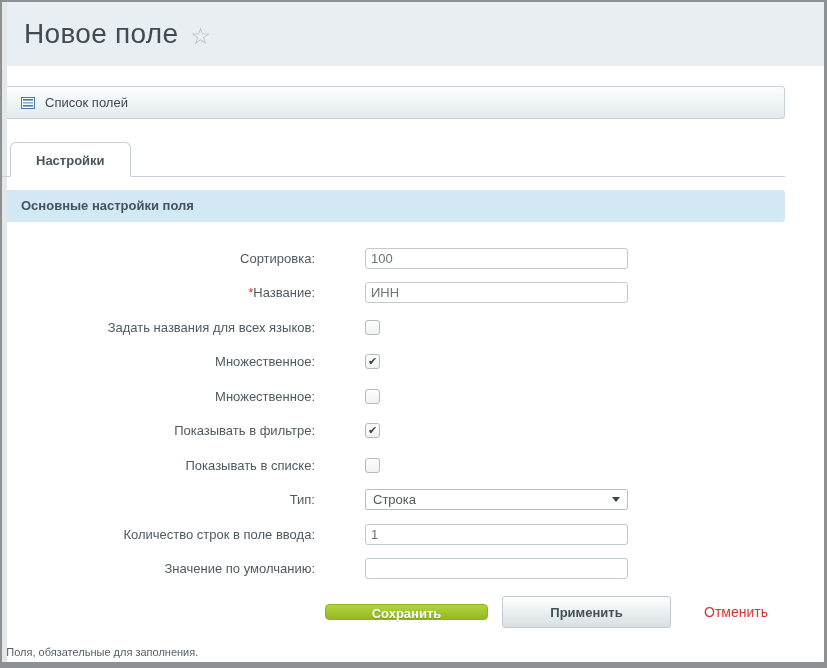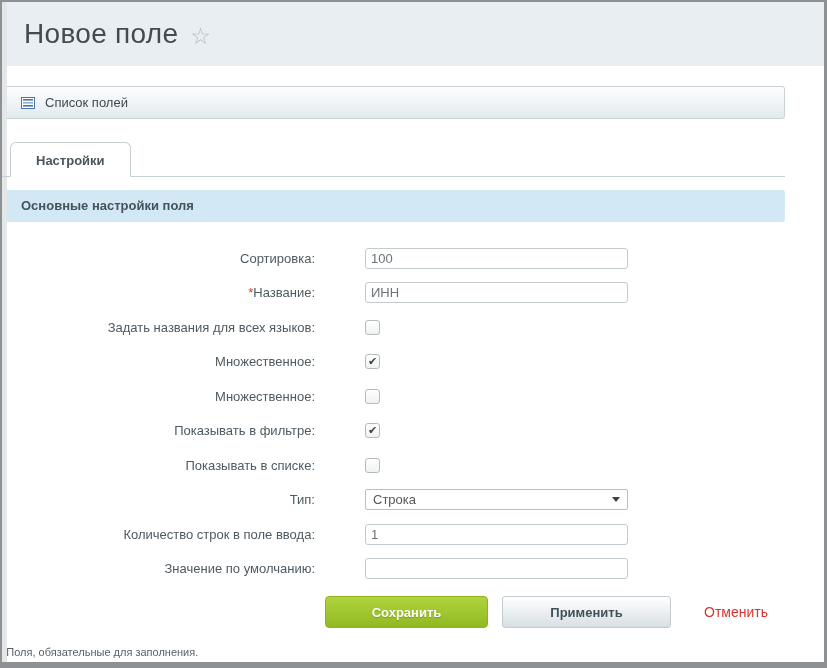--- a/index.html
+++ b/index.html
@@ -38,21 +38,21 @@
   .checkbox { width:13px; height:13px; border:1px solid #b4babd; border-radius:3px;
               background:linear-gradient(#fefefe,#f0f2f2); font-size:11px; line-height:12px;
               color:#3c4144; text-align:center; cursor:pointer; user-select:none; }
   .selectbox { width:263px; height:21px; box-sizing:border-box; border:1px solid #b9bfc2;
                border-radius:2px; background:#fff; display:flex; align-items:center;
                justify-content:space-between; font-size:13px; color:#55595c;
                padding:0 7px; cursor:pointer; }
   .select-arrow { width:0; height:0; border-left:4px solid transparent;
                   border-right:4px solid transparent; border-top:5px solid #3e4346; }
   .actions { display:flex; align-items:center; margin-top:10px; margin-left:323px; }
-  .btn-save { width:163px; height:32px; border:1px solid #8fb31f; border-radius:4px;
+  .btn-save { width:163px; height:16px; border:1px solid #8fb31f; border-radius:4px;
               background:linear-gradient(#b1d43e,#92b822); color:#fff; font-weight:bold;
               font-size:13px; font-family:inherit; cursor:pointer;
               text-shadow:0 1px 1px rgba(60,90,0,0.35); }
   .btn-apply { width:169px; height:32px; margin-left:14px; border:1px solid #c3cbd1;
                border-radius:3px; background:linear-gradient(#ffffff,#d8dfe3);
                color:#42505a; font-weight:bold; font-size:13px; font-family:inherit; cursor:pointer; }
   .link-cancel { margin-left:33px; font-size:14px; color:#d8352f; cursor:pointer; text-decoration:none; }
   .footnote { margin-top:18px; font-size:11px; color:#55606a; }
 </style>
 </head>

